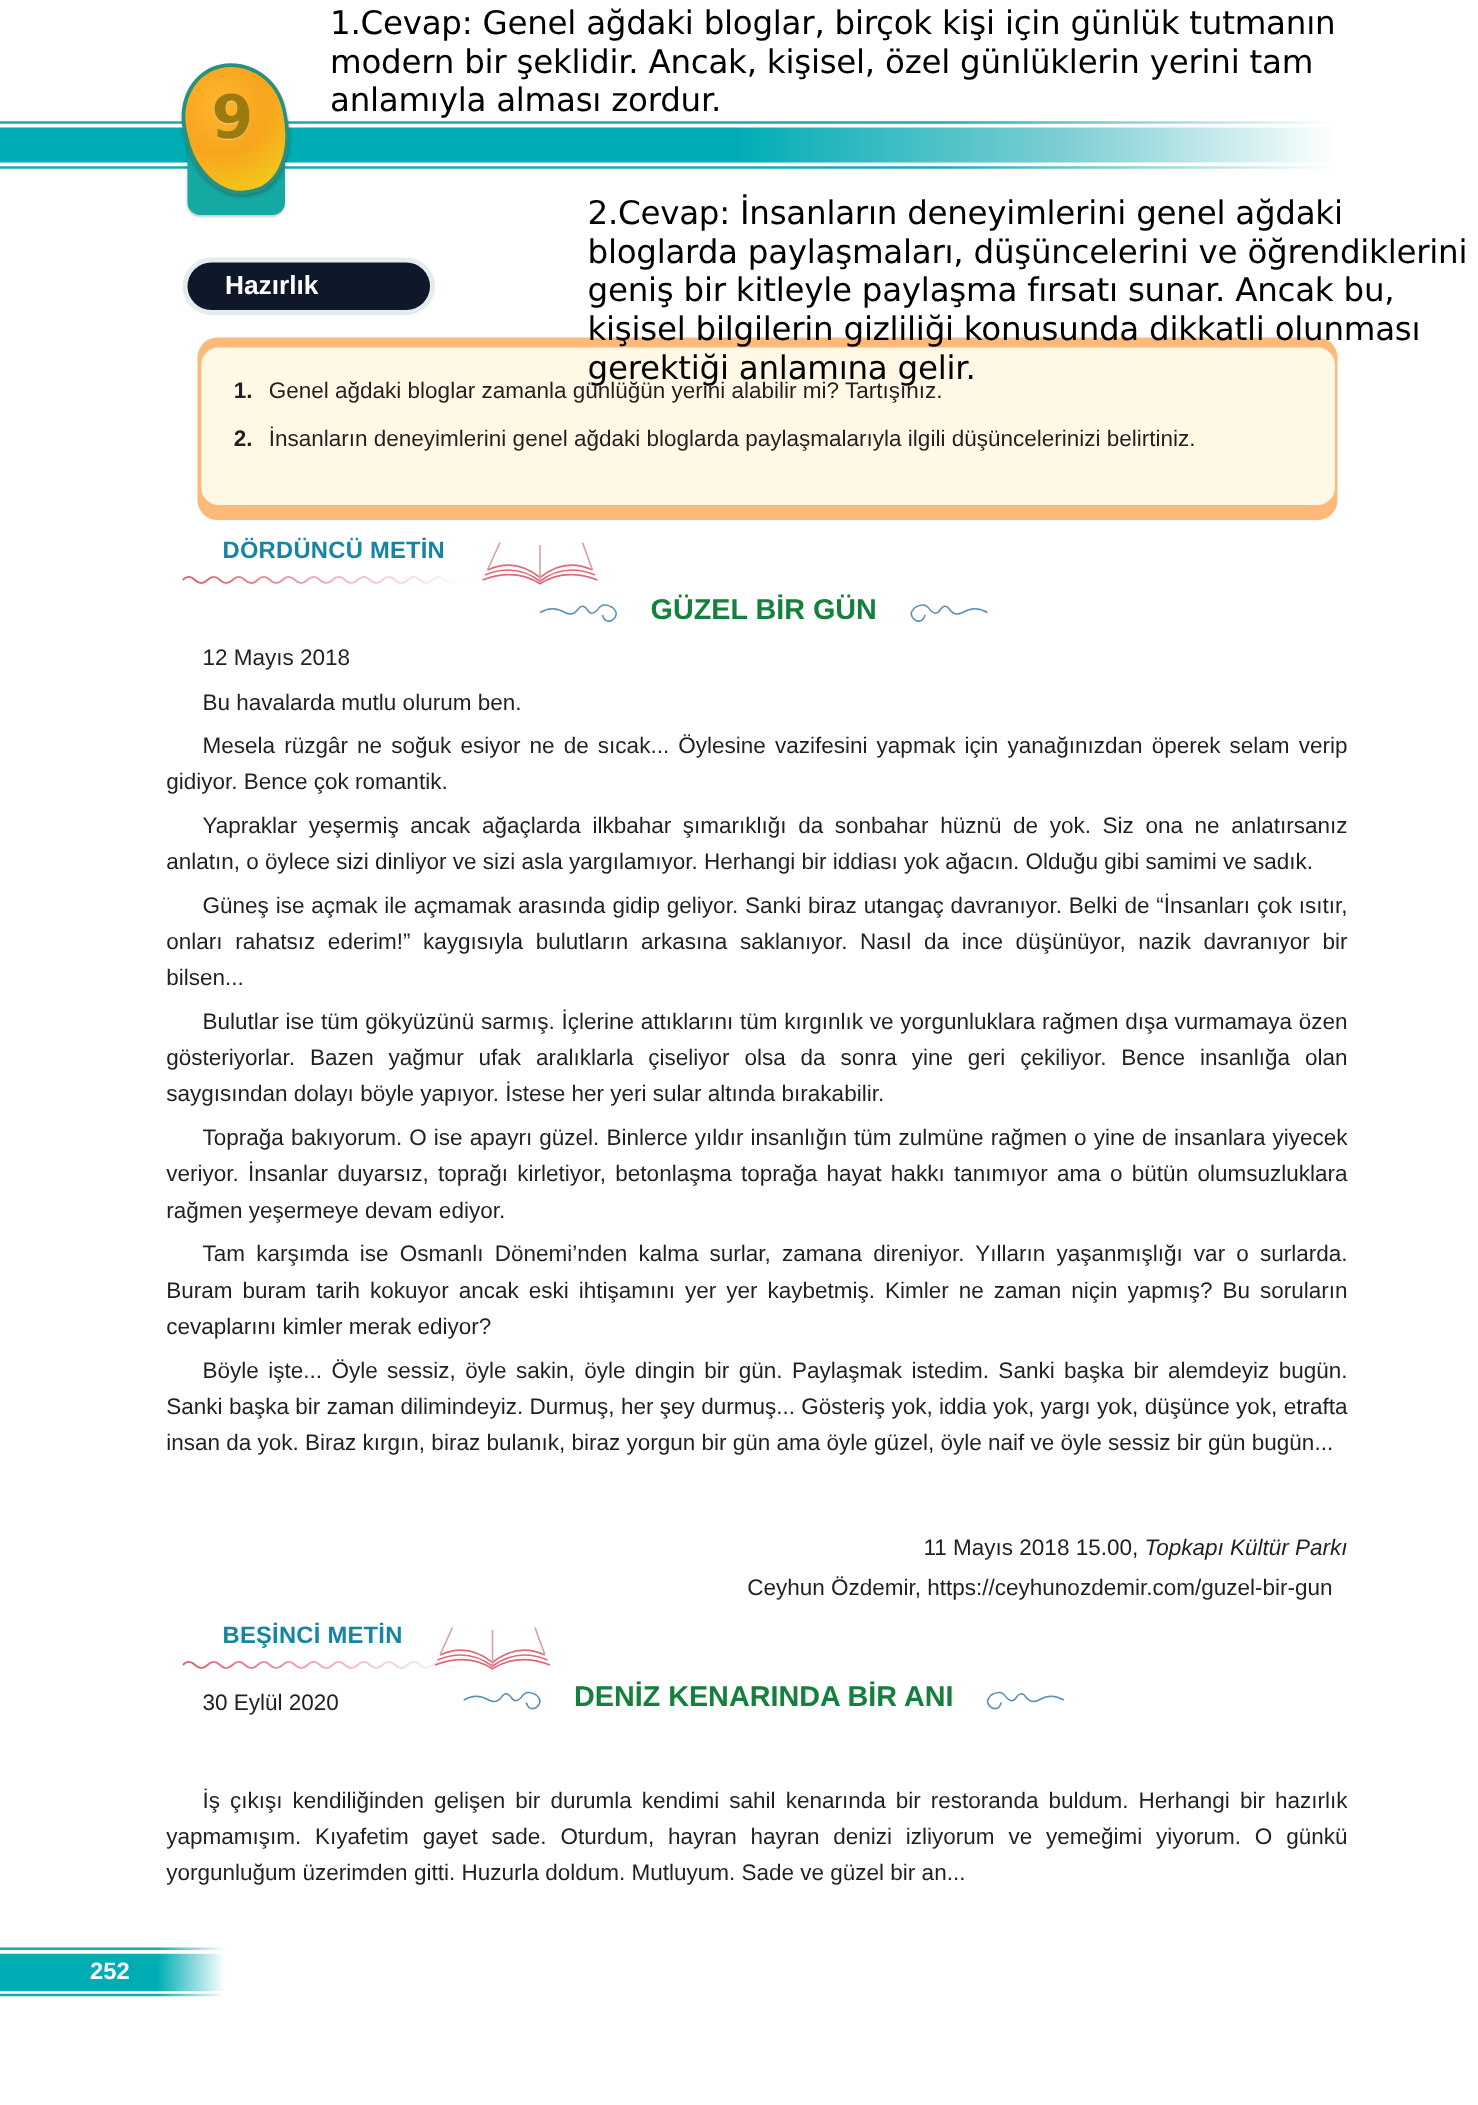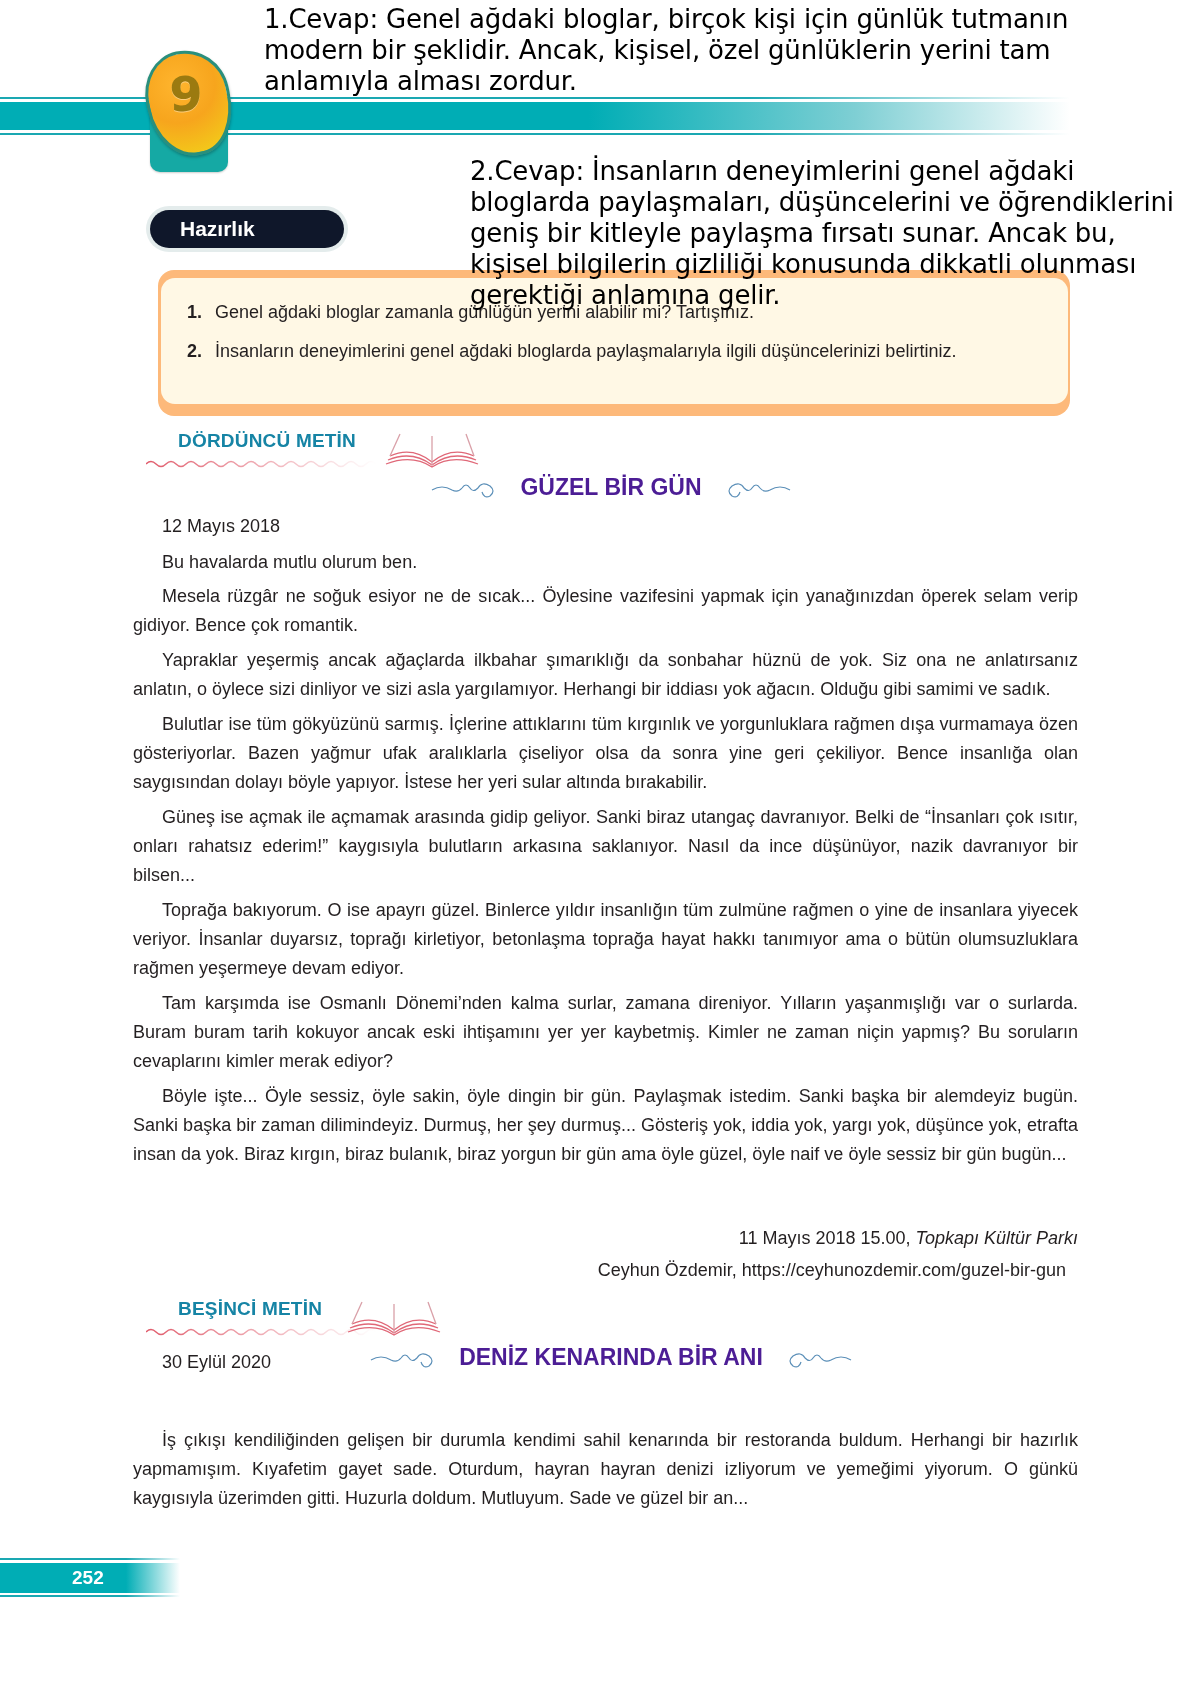--- a/index.html
+++ b/index.html
@@ -50,21 +50,21 @@
   .q1 { top: 24px; }
   .q2 { top: 63px; }
 
   
   .section-label { position: absolute; left: 178px; font-weight: bold; font-size: 19px;
         color: #1684a5; letter-spacing: 0.2px; }
   .wave { position: absolute; left: 146px; width: 230px; height: 12px; }
   .book { position: absolute; width: 100px; height: 36px; }
 
   .title-row { position: absolute; left: 0; width: 1182px; text-align: center; }
-  .title { display: inline-block; font-weight: bold; font-size: 23px; color: #4c1d95; vertical-align: middle; }
+  .title { display: inline-block; font-weight: bold; font-size: 23px; color: #15803d; vertical-align: middle; }
   .swirl { display: inline-block; width: 76px; height: 24px; vertical-align: middle; margin: 0 10px; }
 
   .date { position: absolute; left: 162px; font-size: 18px; color: #231f20; }
 
   .body-text { position: absolute; left: 133px; width: 945px; font-size: 18px; line-height: 29px;
         color: #231f20; text-align: justify; }
   .body-text p { margin: 0 0 6px 0; text-indent: 29px; }
 
   .sig { position: absolute; right: 104px; font-size: 18px; color: #231f20; text-align: center; }
   .sig em { font-style: italic; }
@@ -140,22 +140,22 @@
     <path d="M74 14 q-10 -6 -20 0 q-6 3 -10 -2 q-4 -6 -8 0 q-3 5 -8 0 q-4 -7 -12 -2 q-6 5 0 10 q6 3 8 -4" fill="none" stroke="#5b8fb8" stroke-width="1.2"></path>
   </svg>
 </div>
 
 <div class="date" style="top:516px;">12 Mayıs 2018</div>
 
 <div class="body-text" style="top:548px;">
   <p style="margin-bottom:5px;">Bu havalarda mutlu olurum ben.</p>
   <p>Mesela rüzgâr ne soğuk esiyor ne de sıcak... Öylesine vazifesini yapmak için yanağınızdan öperek selam verip gidiyor. Bence çok romantik.</p>
   <p>Yapraklar yeşermiş ancak ağaçlarda ilkbahar şımarıklığı da sonbahar hüznü de yok. Siz ona ne anlatırsanız anlatın, o öylece sizi dinliyor ve sizi asla yargılamıyor. Herhangi bir iddiası yok ağacın. Olduğu gibi samimi ve sadık.</p>
+  <p>Güneş ise açmak ile açmamak arasında gidip geliyor. Sanki biraz utangaç davranıyor. Belki de “İnsanları çok ısıtır, onları rahatsız ederim!” kaygısıyla bulutların arkasına saklanıyor. Nasıl da ince düşünüyor, nazik davranıyor bir bilsen...</p>
   <p>Bulutlar ise tüm gökyüzünü sarmış. İçlerine attıklarını tüm kırgınlık ve yorgunluklara rağmen dışa vurmamaya özen gösteriyorlar. Bazen yağmur ufak aralıklarla çiseliyor olsa da sonra yine geri çekiliyor. Bence insanlığa olan saygısından dolayı böyle yapıyor. İstese her yeri sular altında bırakabilir.</p>
-  <p>Güneş ise açmak ile açmamak arasında gidip geliyor. Sanki biraz utangaç davranıyor. Belki de “İnsanları çok ısıtır, onları rahatsız ederim!” kaygısıyla bulutların arkasına saklanıyor. Nasıl da ince düşünüyor, nazik davranıyor bir bilsen...</p>
   <p>Toprağa bakıyorum. O ise apayrı güzel. Binlerce yıldır insanlığın tüm zulmüne rağmen o yine de insanlara yiyecek veriyor. İnsanlar duyarsız, toprağı kirletiyor, betonlaşma toprağa hayat hakkı tanımıyor ama o bütün olumsuzluklara rağmen yeşermeye devam ediyor.</p>
   <p>Tam karşımda ise Osmanlı Dönemi’nden kalma surlar, zamana direniyor. Yılların yaşanmışlığı var o surlarda. Buram buram tarih kokuyor ancak eski ihtişamını yer yer kaybetmiş. Kimler ne zaman niçin yapmış? Bu soruların cevaplarını kimler merak ediyor?</p>
   <p>Böyle işte... Öyle sessiz, öyle sakin, öyle dingin bir gün. Paylaşmak istedim. Sanki başka bir alemdeyiz bugün. Sanki başka bir zaman dilimindeyiz. Durmuş, her şey durmuş... Gösteriş yok, iddia yok, yargı yok, düşünce yok, etrafta insan da yok. Biraz kırgın, biraz bulanık, biraz yorgun bir gün ama öyle güzel, öyle naif ve öyle sessiz bir gün bugün...</p>
 </div>
 
 <div class="sig" style="top:1228px;">
   <span>11 Mayıs 2018 15.00, </span><em>Topkapı Kültür Parkı</em>
 </div>
 <div class="sig" style="top:1260px; right:116px;">Ceyhun Özdemir, https://ceyhunozdemir.com/guzel-bir-gun</div>
 
@@ -186,21 +186,21 @@
   </svg>
   <span class="title">DENİZ KENARINDA BİR ANI</span>
   <svg class="swirl" viewBox="0 0 76 24">
     <path d="M74 14 q-10 -6 -20 0 q-6 3 -10 -2 q-4 -6 -8 0 q-3 5 -8 0 q-4 -7 -12 -2 q-6 5 0 10 q6 3 8 -4" fill="none" stroke="#5b8fb8" stroke-width="1.2"></path>
   </svg>
 </div>
 
 <div class="date" style="top:1352px;">30 Eylül 2020</div>
 
 <div class="body-text" style="top:1426px;">
-  <p>İş çıkışı kendiliğinden gelişen bir durumla kendimi sahil kenarında bir restoranda buldum. Herhangi bir hazırlık yapmamışım. Kıyafetim gayet sade. Oturdum, hayran hayran denizi izliyorum ve yemeğimi yiyorum. O günkü kaygısıyla üzerimden gitti. Huzurla doldum. Mutluyum. Sade ve güzel bir an...</p>
+  <p>İş çıkışı kendiliğinden gelişen bir durumla kendimi sahil kenarında bir restoranda buldum. Herhangi bir hazırlık yapmamışım. Kıyafetim gayet sade. Oturdum, hayran hayran denizi izliyorum ve yemeğimi yiyorum. O günkü yorgunluğum üzerimden gitti. Huzurla doldum. Mutluyum. Sade ve güzel bir an...</p>
 </div>
 
 <div class="foot-band">
   <div class="l1"></div>
   <div class="bar"></div>
   <div class="l2"></div>
 </div>
 <div class="page-num">252</div>
 
 </body></html>

